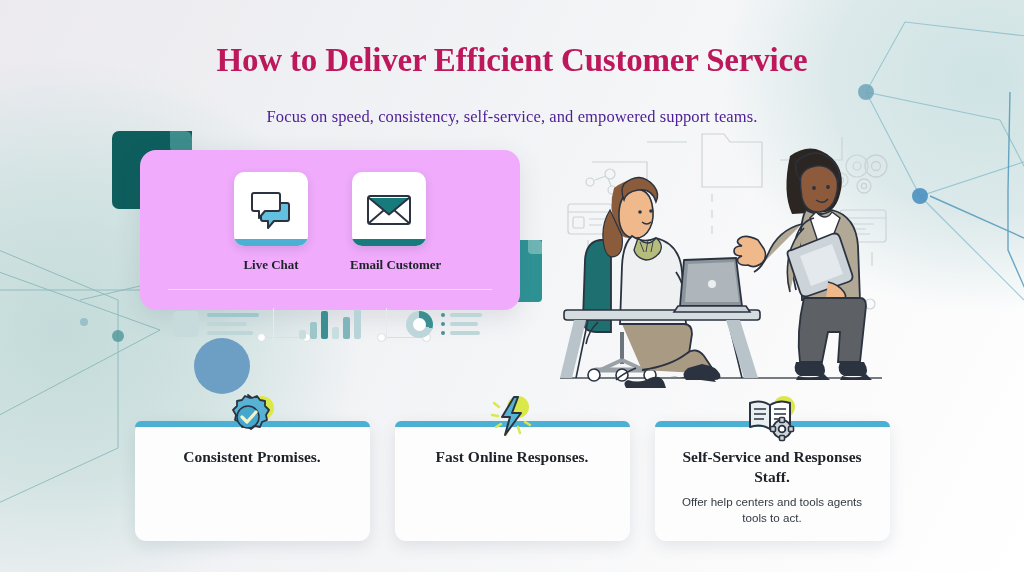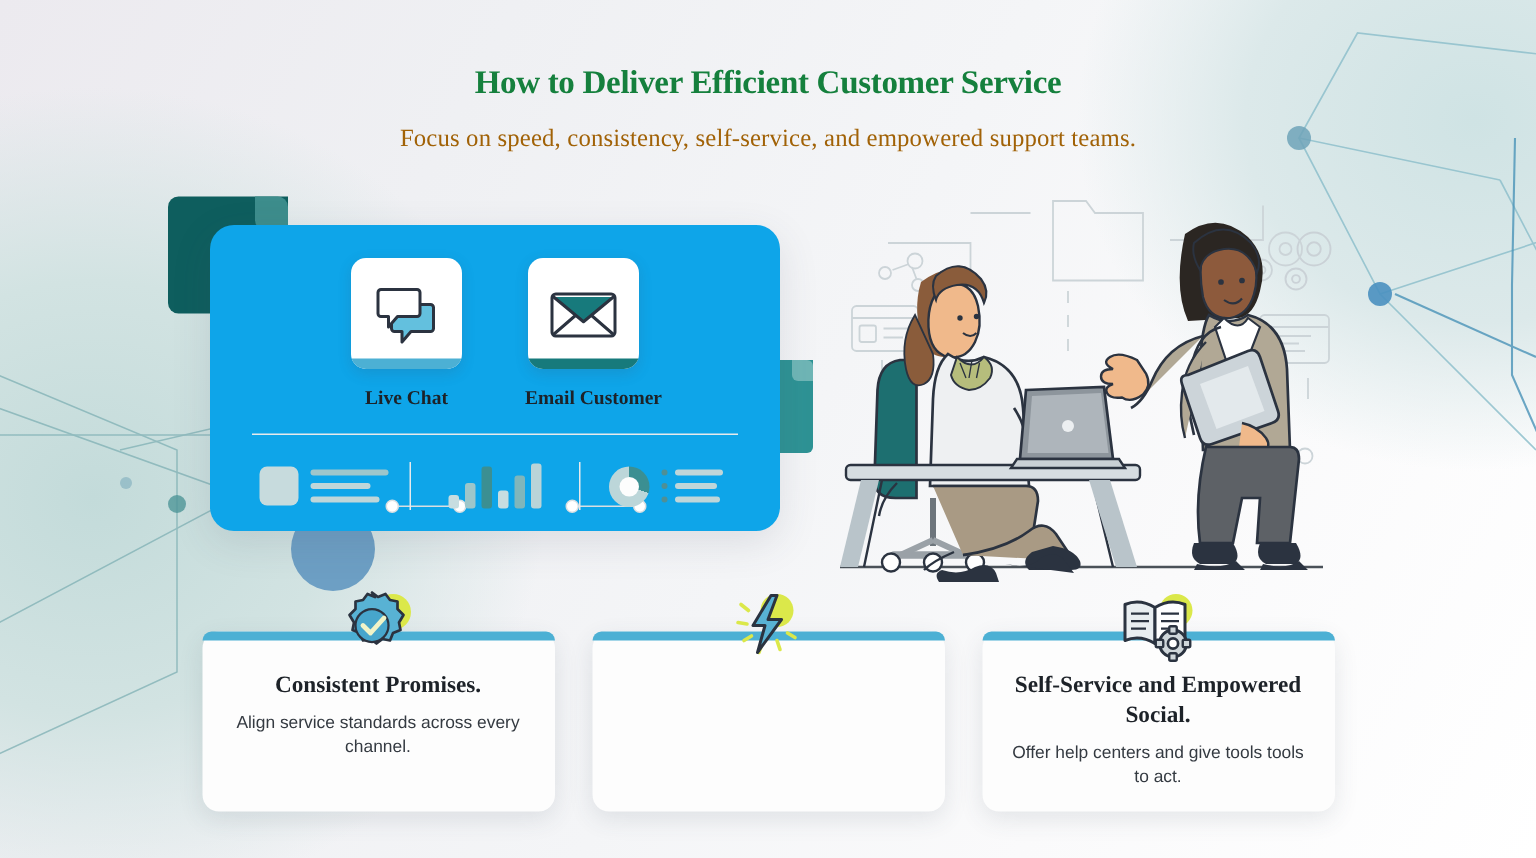--- a/index.html
+++ b/index.html
@@ -19,26 +19,26 @@
       radial-gradient(ellipse 420px 380px at 6% 58%, #c3dbda 0%, #d2e3e2 38%, rgba(226,234,238,0) 72%),
       radial-gradient(ellipse 340px 300px at 96% 14%, #cfe3e4 0%, #dce9ea 45%, rgba(233,238,242,0) 78%),
       linear-gradient(118deg,#eceaef 0%,#eff0f3 26%,#f4f5f7 52%,#fafafb 74%,#ffffff 100%);
   }
   .bg-svg { position:absolute; inset:0; }
 
   
   .header { position:absolute; top:42px; left:0; width:1024px; text-align:center; }
   .title {
     font-family:"Liberation Serif", serif;
-    font-weight:700; font-size:22px; color:#15803d;
+    font-weight:700; font-size:33px; color:#be185d;
     letter-spacing:-.2px;
   }
   .subtitle {
     font-family:"Liberation Serif", serif;
-    font-size:16.5px; color:#a16207; margin-top:14px; letter-spacing:.1px;
+    font-size:16.5px; color:#4c1d95; margin-top:28px; letter-spacing:.1px;
   }
 
   
   .deco-folder-dark {
     position:absolute; left:112px; top:131px; width:80px; height:78px;
     background:#0e5e5e; border-radius:7px 0 7px 7px;
   }
   .deco-folder-dark:after{
     content:""; position:absolute; right:0; top:0; width:22px; height:22px;
     background:#3d8d8c; border-radius:0 7px 0 6px;
@@ -50,22 +50,22 @@
   .deco-folder-teal:before{
     content:""; position:absolute; right:0; top:0; width:14px; height:14px;
     background:#6fb6b6; border-radius:0 4px 0 4px;
   }
   .deco-circle-blue {
     position:absolute; left:194px; top:338px; width:56px; height:56px;
     border-radius:50%; background:#6d9fc4;
   }
 
   .hero-card {
-    position:absolute; left:140px; top:150px; width:380px; height:204px;
-    background:#0ea5e9; border-radius:16px;
+    position:absolute; left:140px; top:150px; width:380px; height:160px;
+    background:#f0abfc; border-radius:16px;
     box-shadow:0 8px 26px rgba(60,70,90,.13);
   }
   .channels { display:flex; justify-content:center; gap:40px; padding-top:22px; }
   .channel { width:78px; text-align:center; position:relative; }
   .tile {
     width:74px; height:74px; margin:0 auto; background:#fff;
     border-radius:10px; position:relative; overflow:hidden;
     box-shadow:0 3px 9px rgba(60,70,90,.16);
     display:flex; align-items:center; justify-content:center;
   }
@@ -364,54 +364,54 @@
 
     <div class="fcard">
       <div class="topbar"></div>
       <svg class="ficon" viewBox="0 0 56 50">
         <circle cx="38" cy="15" r="12" fill="#dbe84a"></circle>
         <path d="M24 2 l4 3 l5 -2 l3 4 l5 1 l0 5 l4 4 l-3 5 l1 5 l-5 2 l-2 5 l-5 -1 l-4 3 l-4 -3 l-5 1 l-2 -5 l-5 -2 l1 -5 l-3 -5 l4 -4 l0 -5 l5 -1 l3 -4 l5 2z" fill="#58b2d4" stroke="#2b3340" stroke-width="1.8" stroke-linejoin="round"></path>
         <circle cx="24" cy="24" r="11" fill="#47a6cc" stroke="#2b3340" stroke-width="1.5"></circle>
         <path d="M18 24 l5 5 l9 -10" fill="none" stroke="#f0f4c8" stroke-width="3.2" stroke-linecap="round" stroke-linejoin="round"></path>
       </svg>
       <div class="ftitle">Consistent Promises.</div>
-      <div class="fdesc">Align service standards across every channel.</div>
     </div>
 
     <div class="fcard">
       <div class="topbar"></div>
       <svg class="ficon" viewBox="0 0 56 50">
         <circle cx="34" cy="14" r="11" fill="#dbe84a"></circle>
         <g stroke="#dbe84a" stroke-width="2.4" stroke-linecap="round">
           <path d="M10 10 L15 14"></path>
             <path d="M8 22 L14 23"></path>
             <path d="M12 34 L17 31"></path>
           <path d="M22 42 L24 36"></path>
             <path d="M36 40 L34 34"></path>
             <path d="M46 32 L41 29"></path>
         </g>
         <path d="M30 4 L18 24 h8 l-5 18 l16 -22 h-9 l6 -16z" fill="#58b2d4" stroke="#2b3340" stroke-width="2" stroke-linejoin="round"></path>
       </svg>
+      <div class="ftitle">Fast Online Responses.</div>
     </div>
 
     <div class="fcard">
       <div class="topbar"></div>
       <svg class="ficon" viewBox="0 0 56 50">
         <circle cx="40" cy="14" r="11" fill="#dbe84a"></circle>
         <path d="M6 10 q10 -4 20 2 v24 q-10 -6 -20 -2z" fill="#e9eef1" stroke="#2b3340" stroke-width="2" stroke-linejoin="round"></path>
         <path d="M46 10 q-10 -4 -20 2 v24 q10 -6 20 -2z" fill="#ffffff" stroke="#2b3340" stroke-width="2" stroke-linejoin="round"></path>
         <path d="M10 16 h12 M10 21 h12 M10 26 h10" stroke="#2b3340" stroke-width="1.5" fill="none"></path>
         <path d="M30 16 h12 M30 21 h12 M30 26 h10" stroke="#2b3340" stroke-width="1.5" fill="none"></path>
         <circle cx="38" cy="36" r="9" fill="#cfd6da" stroke="#2b3340" stroke-width="2"></circle>
         <circle cx="38" cy="36" r="3.4" fill="#ffffff" stroke="#2b3340" stroke-width="1.8"></circle>
         <g fill="#cfd6da" stroke="#2b3340" stroke-width="1.6">
           <rect x="35.5" y="24.5" width="5" height="5" rx="1"></rect>
           <rect x="35.5" y="42.5" width="5" height="5" rx="1"></rect>
           <rect x="26.5" y="33.5" width="5" height="5" rx="1"></rect>
           <rect x="44.5" y="33.5" width="5" height="5" rx="1"></rect>
         </g>
       </svg>
-      <div class="ftitle">Self-Service and Empowered Social.</div>
-      <div class="fdesc">Offer help centers and give tools tools to act.</div>
+      <div class="ftitle">Self-Service and Responses Staff.</div>
+      <div class="fdesc">Offer help centers and tools agents tools to act.</div>
     </div>
 
   </div>
 </div>
 
 </body></html>

